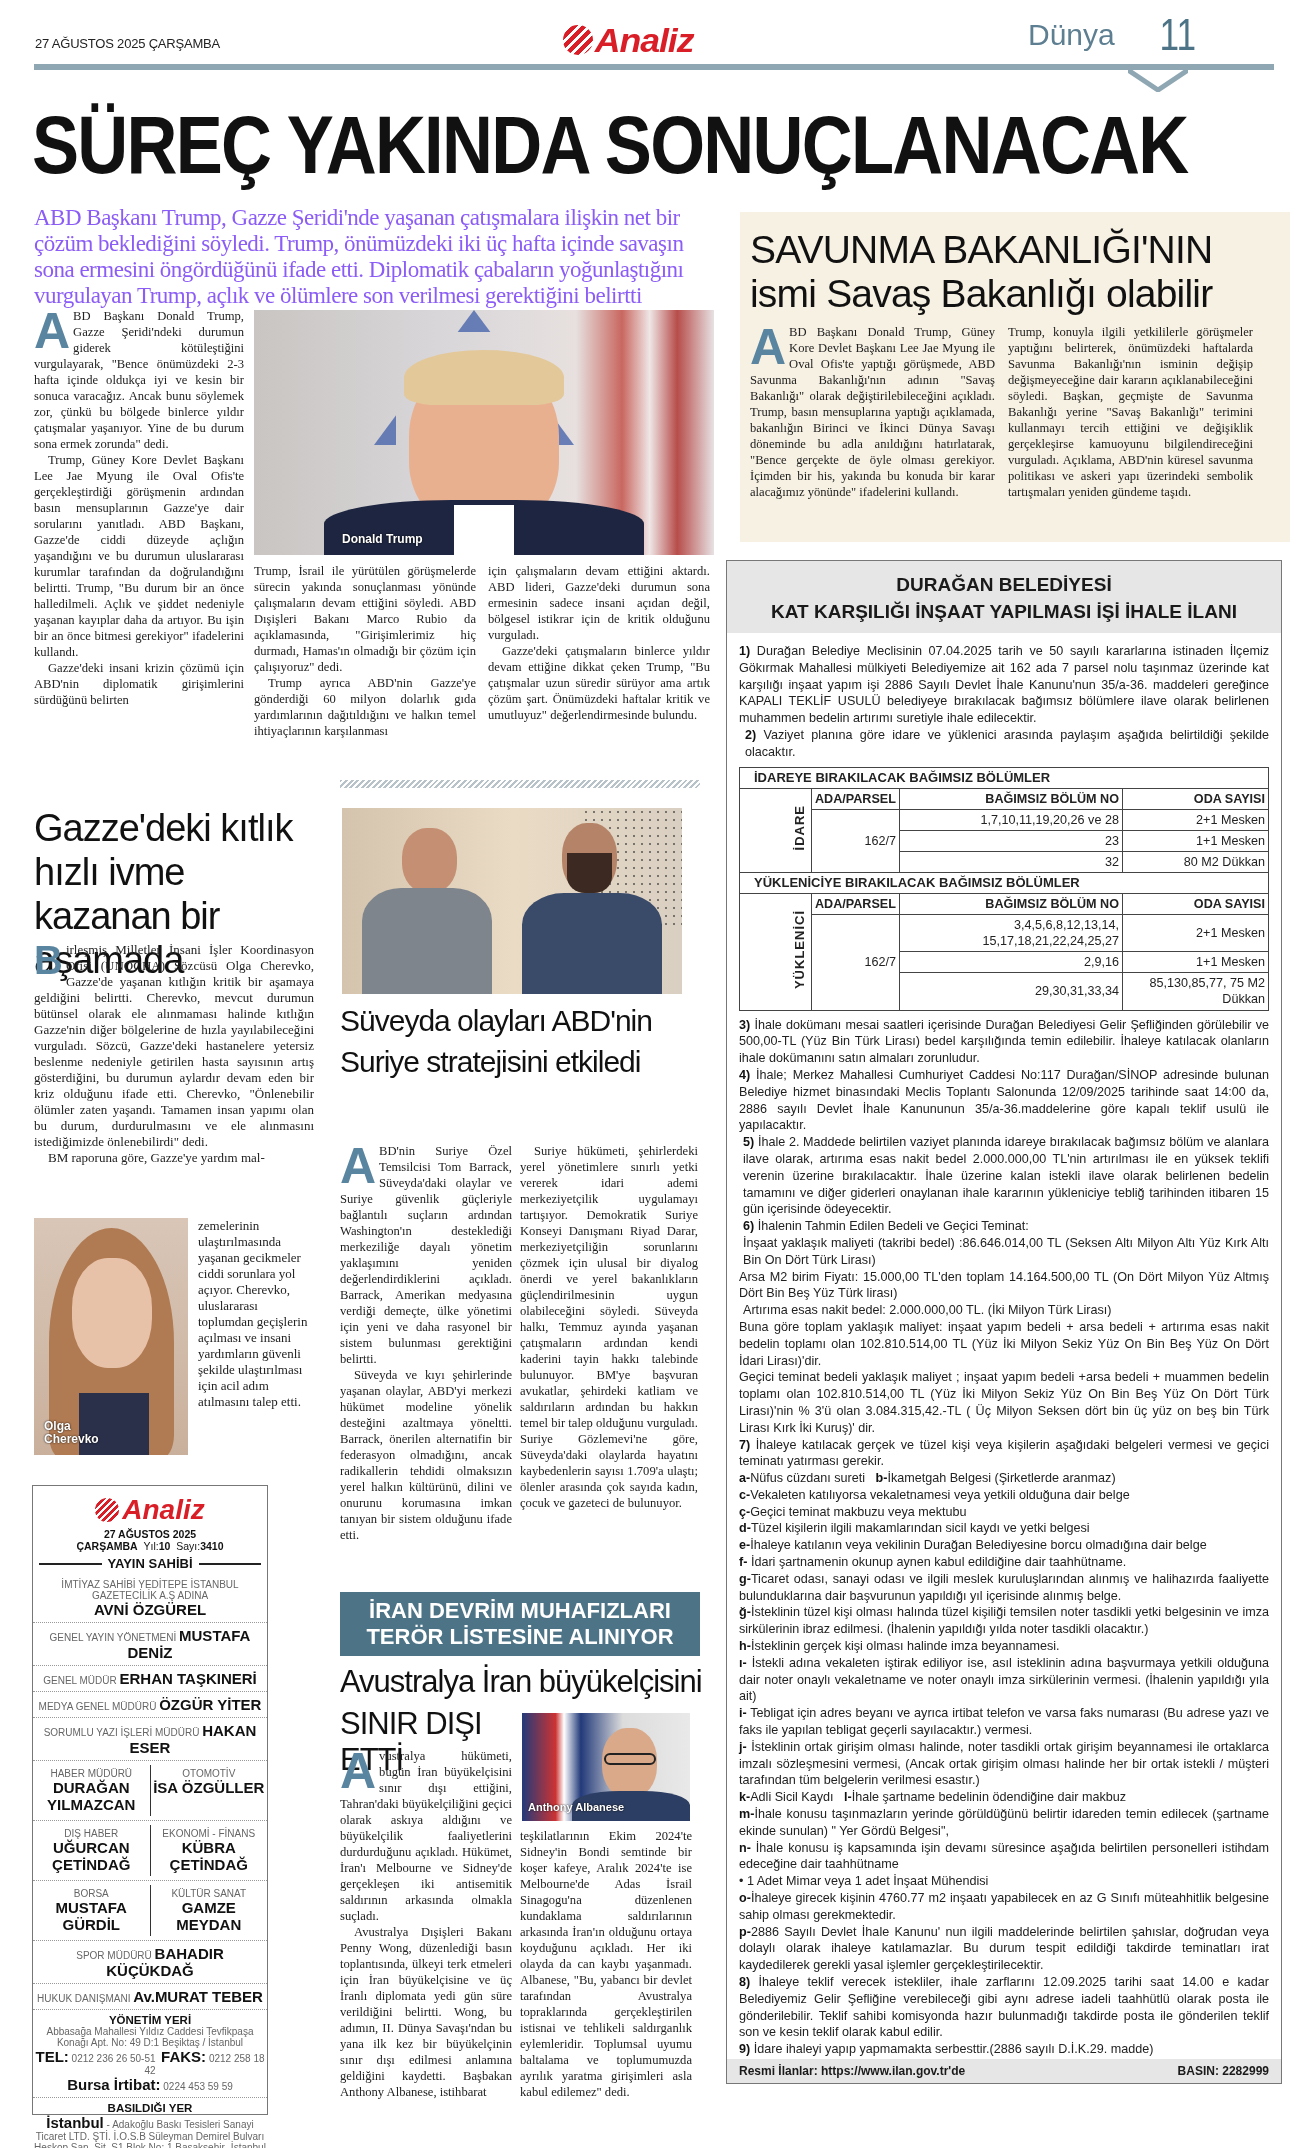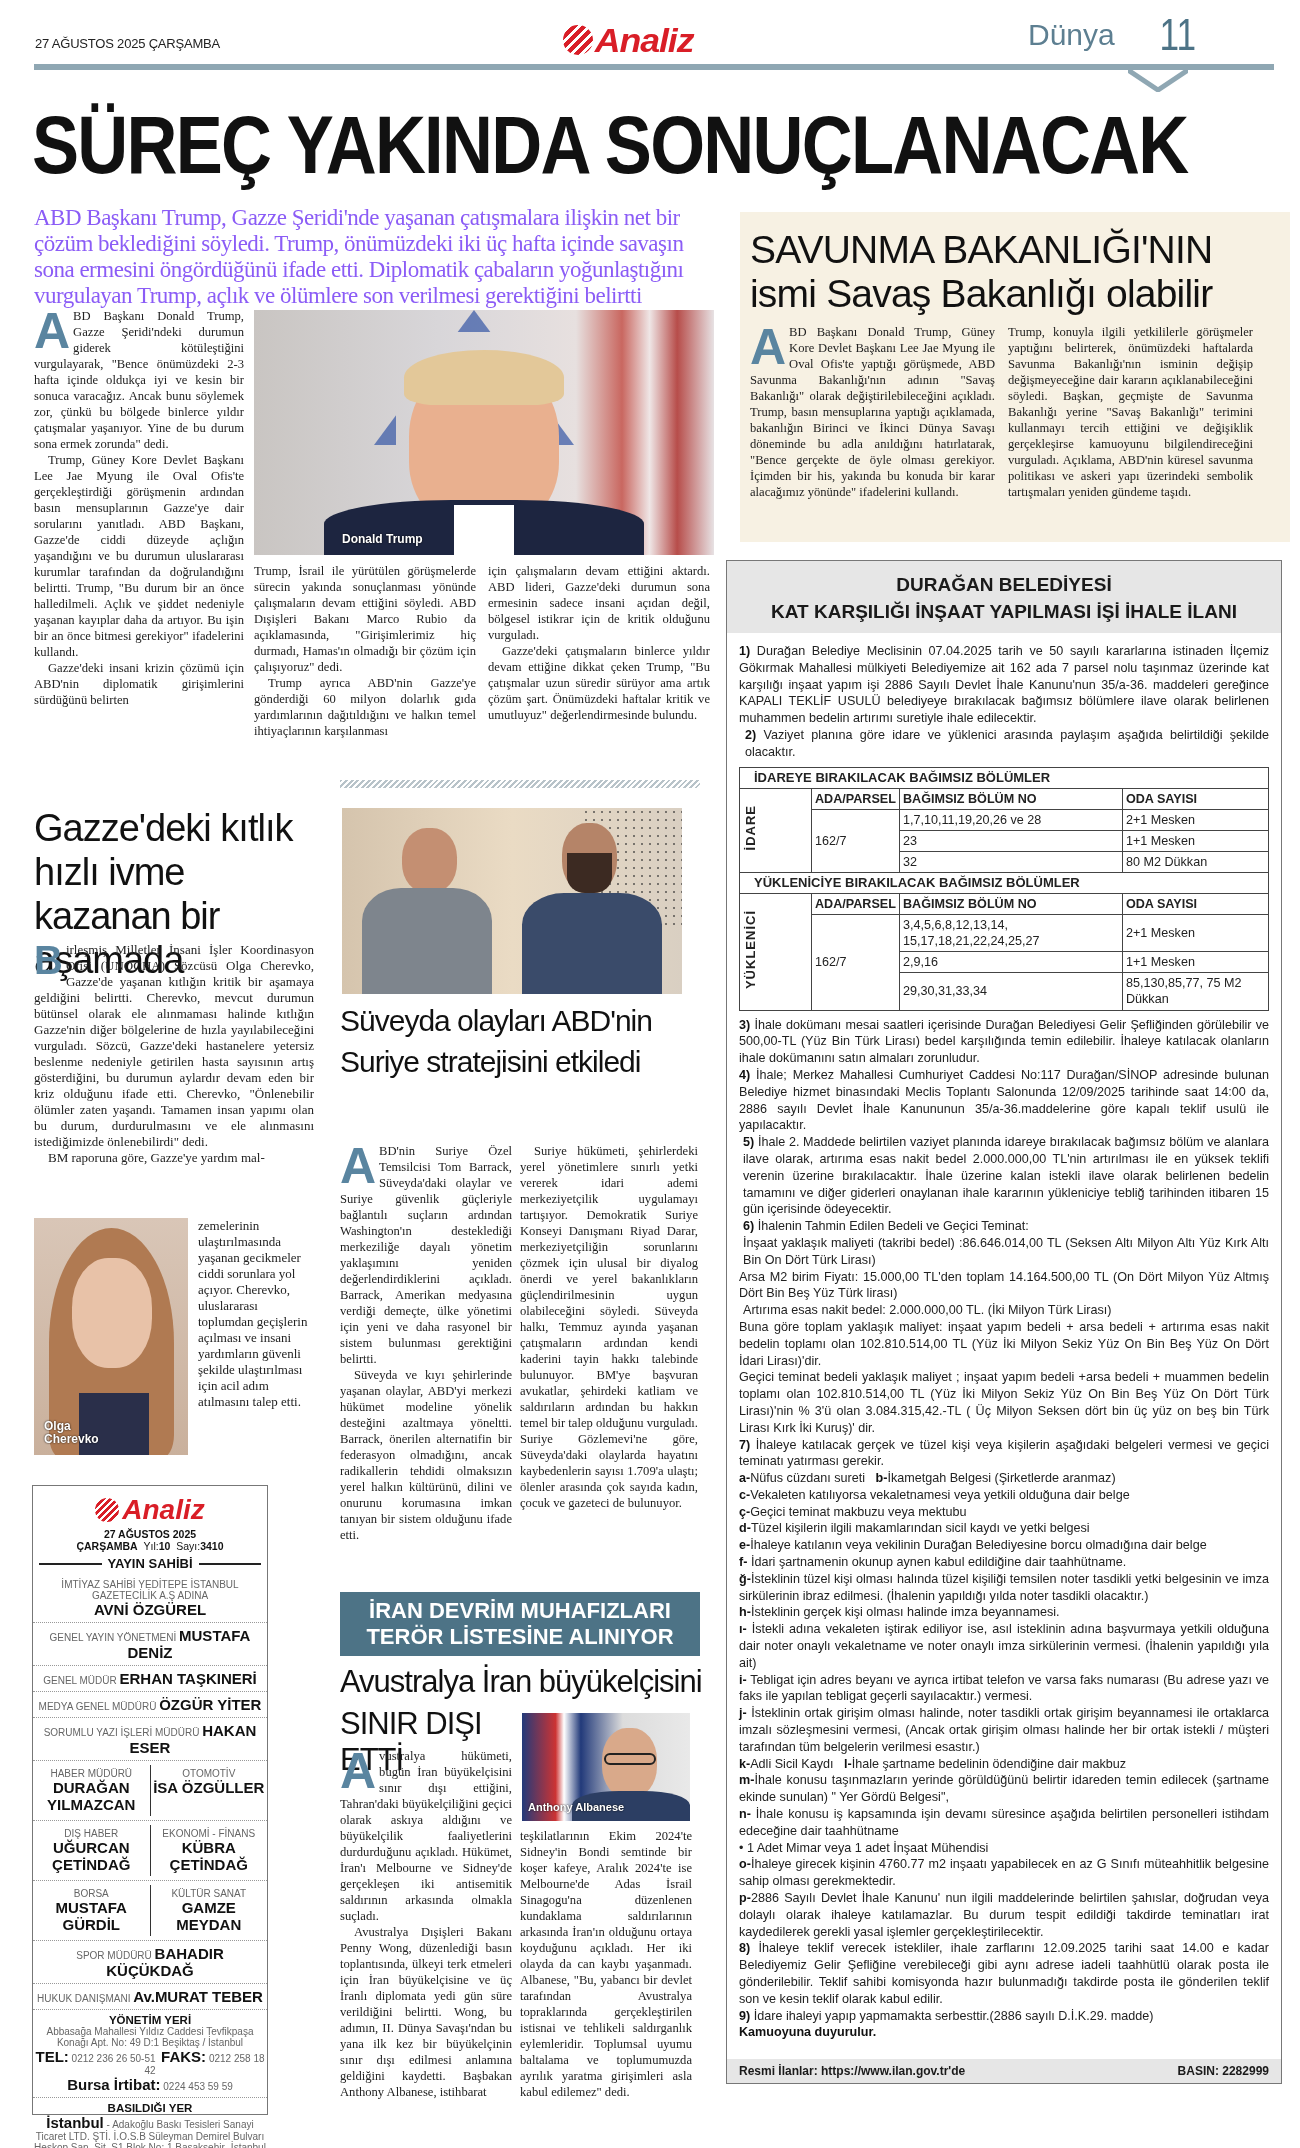--- a/index.html
+++ b/index.html
@@ -26,21 +26,21 @@
 
 .savbox{left:740px;top:212px;width:550px;height:330px;background:#f7f1e3}
 .savtitle{position:absolute;left:10px;top:16px;font-family:"Liberation Sans",sans-serif;font-size:39px;line-height:44px;color:#111;letter-spacing:-0.8px}
 
 .ilan{left:726px;top:560px;width:556px;height:1524px;border:1px solid #777;background:#fff}
 .ilanhead{background:#e6e6e6;text-align:center;font-family:"Liberation Sans",sans-serif;font-weight:bold;font-size:19px;line-height:27px;padding:10px 0 8px}
 .ilanbody{font-family:"Liberation Sans",sans-serif;font-size:12.6px;line-height:16.8px;padding:10px 12px 0 12px;text-align:justify;color:#222}
 .ilanbody b{color:#111}
 .ilanfoot{position:absolute;left:0;right:0;bottom:0;height:24px;background:#e6e6e6;font-family:"Liberation Sans",sans-serif;font-weight:bold;font-size:12px;display:flex;justify-content:space-between;align-items:center;padding:0 12px 0 12px}
 table.t{border-collapse:collapse;width:100%;margin:6px 0 6px 0;font-family:"Liberation Sans",sans-serif;font-size:12.6px}
-table.t td{border:1px solid #444;text-align:left;padding:2px 3px;line-height:16px}
+table.t td{border:1px solid #444;text-align:right;padding:2px 3px;line-height:16px}
 table.t td.h{font-weight:bold;text-align:left;padding-left:14px;font-size:13px}
 table.t td.ch{font-weight:bold}
 .vert{writing-mode:vertical-rl;transform:rotate(180deg);font-weight:bold;font-size:13px;letter-spacing:1px}
 
 .h2{font-family:"Liberation Sans",sans-serif;color:#111;letter-spacing:-1px}
 .stripe{height:8px;background:repeating-linear-gradient(135deg,#b8c3c9 0 2px,#fff 2px 4px)}
 .iranbar{left:340px;top:1592px;width:360px;height:64px;background:#4d7386;color:#fff;font-family:"Liberation Sans",sans-serif;font-weight:bold;font-size:22px;line-height:26px;text-align:center;padding-top:6px}
 
 .kunye{left:32px;top:1485px;width:236px;height:630px;border:1px solid #777;font-family:"Liberation Sans",sans-serif;text-align:center;color:#333}
 .kunye .row{border-bottom:1px dotted #999;padding:4px 0;font-size:10px}
@@ -172,20 +172,21 @@
     <div style="padding-left:4px">Artırıma esas nakit bedel: 2.000.000,00 TL. (İki Milyon Türk Lirası)</div>
     <div>Buna göre toplam yaklaşık maliyet: inşaat yapım bedeli + arsa bedeli + artırıma esas nakit bedelin toplamı olan 102.810.514,00 TL (Yüz İki Milyon Sekiz Yüz On Bin Beş Yüz On Dört İdari Lirası)'dir.</div>
     <div>Geçici teminat bedeli yaklaşık maliyet ; inşaat yapım bedeli +arsa bedeli + muammen bedelin toplamı olan 102.810.514,00 TL (Yüz İki Milyon Sekiz Yüz On Bin Beş Yüz On Dört Türk Lirası)'nin % 3'ü olan 3.084.315,42.-TL ( Üç Milyon Seksen dört bin üç yüz on beş bin Türk Lirası Kırk İki Kuruş)' dir.</div>
     <div><b>7)</b> <span>İhaleye katılacak gerçek ve tüzel kişi veya kişilerin aşağıdaki belgeleri vermesi ve geçici teminatı yatırması gerekir.</span></div>
     <div><b>a-</b><span>Nüfus cüzdanı sureti</span> &nbsp; <b>b-</b><span>İkametgah Belgesi (Şirketlerde aranmaz)</span></div>
     <div><b>c-</b><span>Vekaleten katılıyorsa vekaletnamesi veya yetkili olduğuna dair belge</span></div>
     <div><b>ç-</b><span>Geçici teminat makbuzu veya mektubu</span></div>
     <div><b>d-</b><span>Tüzel kişilerin ilgili makamlarından sicil kaydı ve yetki belgesi</span></div>
     <div><b>e-</b><span>İhaleye katılanın veya vekilinin Durağan Belediyesine borcu olmadığına dair belge</span></div>
     <div><b>f-</b><span> İdari şartnamenin okunup aynen kabul edildiğine dair taahhütname.</span></div>
+    <div><b>g-</b><span>Ticaret odası, sanayi odası ve ilgili meslek kuruluşlarından alınmış ve halihazırda faaliyette bulunduklarına dair başvurunun yapıldığı yıl içerisinde alınmış belge.</span></div>
     <div><b>ğ-</b><span>İsteklinin tüzel kişi olması halında tüzel kişiliği temsilen noter tasdikli yetki belgesinin ve imza sirkülerinin ibraz edilmesi. (İhalenin yapıldığı yılda noter tasdikli olacaktır.)</span></div>
     <div><b>h-</b><span>İsteklinin gerçek kişi olması halinde imza beyannamesi.</span></div>
     <div><b>ı-</b><span> İstekli adına vekaleten iştirak ediliyor ise, asıl isteklinin adına başvurmaya yetkili olduğuna dair noter onaylı vekaletname ve noter onaylı imza sirkülerinin vermesi. (İhalenin yapıldığı yıla ait)</span></div>
     <div><b>i-</b><span> Tebligat için adres beyanı ve ayrıca irtibat telefon ve varsa faks numarası (Bu adrese yazı ve faks ile yapılan tebligat geçerli sayılacaktır.) vermesi.</span></div>
     <div><b>j-</b><span> İsteklinin ortak girişim olması halinde, noter tasdikli ortak girişim beyannamesi ile ortaklarca imzalı sözleşmesini vermesi, (Ancak ortak girişim olması halinde her bir ortak istekli / müşteri tarafından tüm belgelerin verilmesi esastır.)</span></div>
     <div><b>k-</b><span>Adli Sicil Kaydı</span> &nbsp; <b>l-</b><span>İhale şartname bedelinin ödendiğine dair makbuz</span></div>
     <div><b>m-</b><span>İhale konusu taşınmazların yerinde görüldüğünü belirtir idareden temin edilecek (şartname ekinde sunulan) " Yer Gördü Belgesi",</span></div>
     <div><b>n-</b><span> İhale konusu iş kapsamında işin devamı süresince aşağıda belirtilen personelleri istihdam edeceğine dair taahhütname</span></div>
     <div><span>• 1 Adet Mimar veya 1 adet İnşaat Mühendisi</span></div>
     <div><b>o-</b><span>İhaleye girecek kişinin 4760.77 m2 inşaatı yapabilecek en az G Sınıfı müteahhitlik belgesine sahip olması gerekmektedir.</span></div>

